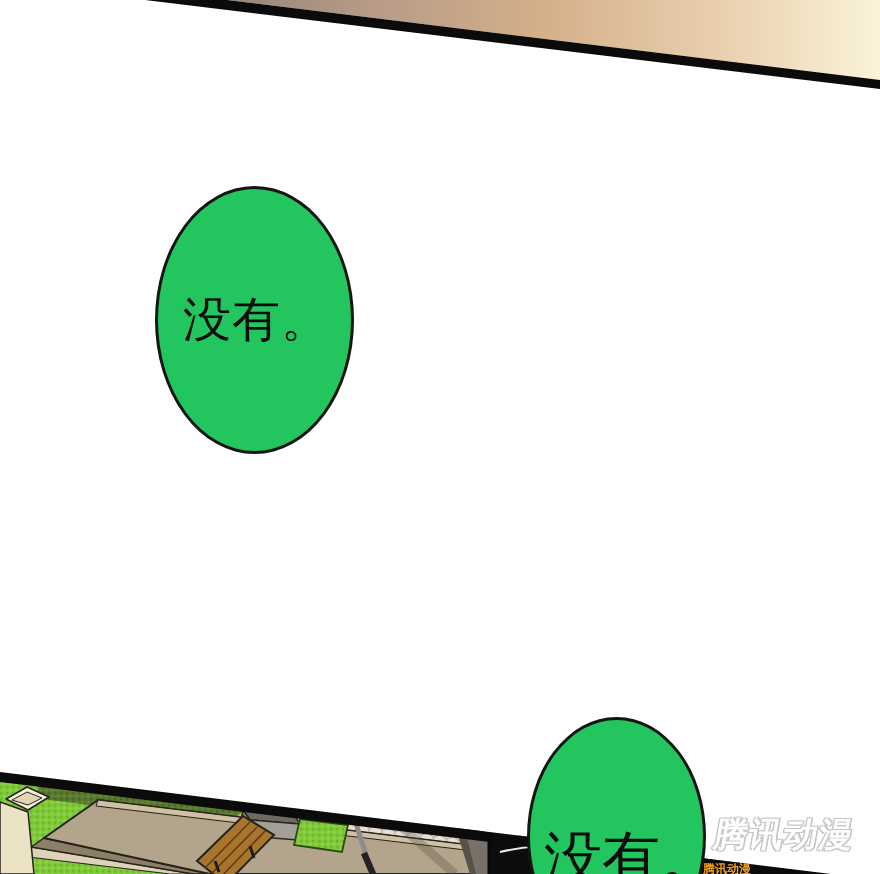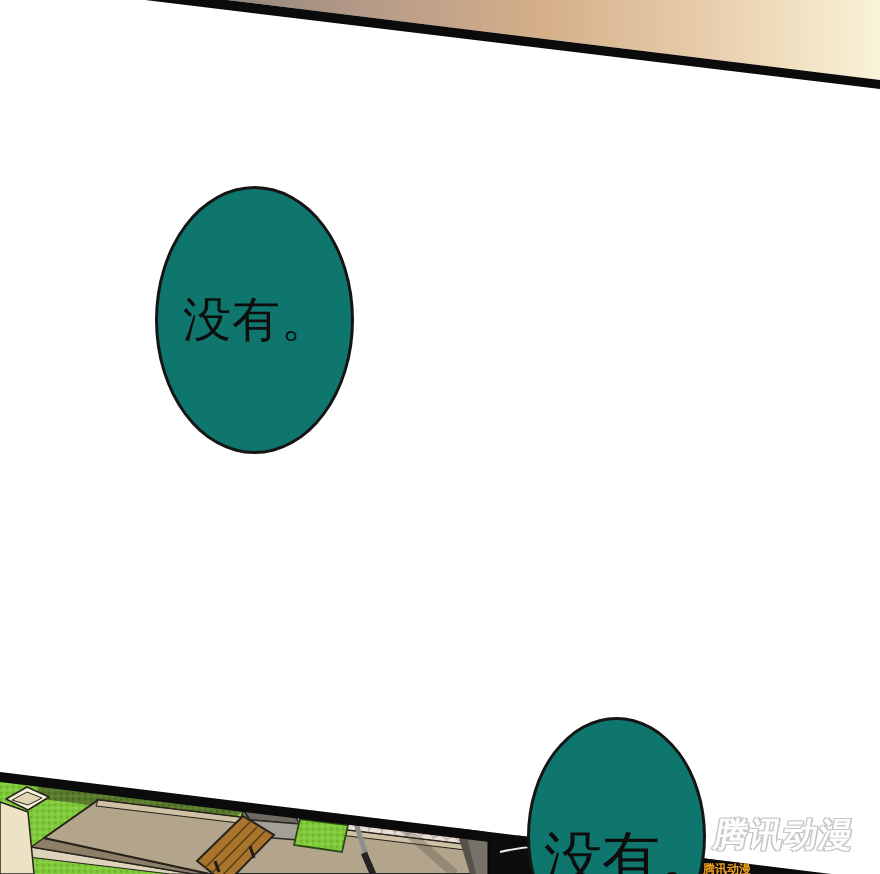--- a/index.html
+++ b/index.html
@@ -4,21 +4,21 @@
 <style>
   html,body{margin:0;padding:0;background:#ffffff;}
   .page{
     position:relative;width:880px;height:874px;overflow:hidden;background:#ffffff;
     font-family:"DejaVu Sans","Liberation Sans",sans-serif;
   }
   svg{display:block;position:absolute;left:0;}
   .top-svg{top:0;}
   .scene-svg{top:735px;}
   .bubble{
-    position:absolute;background:#0f766e;border:3.5px solid #151515;border-radius:50%;
+    position:absolute;background:#22c55e;border:3.5px solid #151515;border-radius:50%;
     display:flex;align-items:center;justify-content:center;color:#0d0d0d;
   }
   .bubble-1{left:155px;top:186px;width:193px;height:262px;}
   .bubble-1 .bubble-text{font-size:48px;font-weight:500;letter-spacing:1px;padding-left:4px;white-space:nowrap;}
   .bubble-2{left:527px;top:717px;width:173px;height:233px;justify-content:flex-start;align-items:flex-start;}
   .bubble-2 .bubble-text{font-size:58px;font-weight:500;white-space:nowrap;padding:100px 0 0 14px;}
   .watermark{
     position:absolute;left:714px;top:812px;font-size:34px;font-weight:800;letter-spacing:1px;
     color:#fdfdfd;transform:skewX(-10deg);white-space:nowrap;
     text-shadow:-1.4px -1.4px 0 #c6c6c6, 1.4px -1.4px 0 #c6c6c6, -1.4px 1.4px 0 #c6c6c6, 1.4px 1.4px 0 #c6c6c6;

